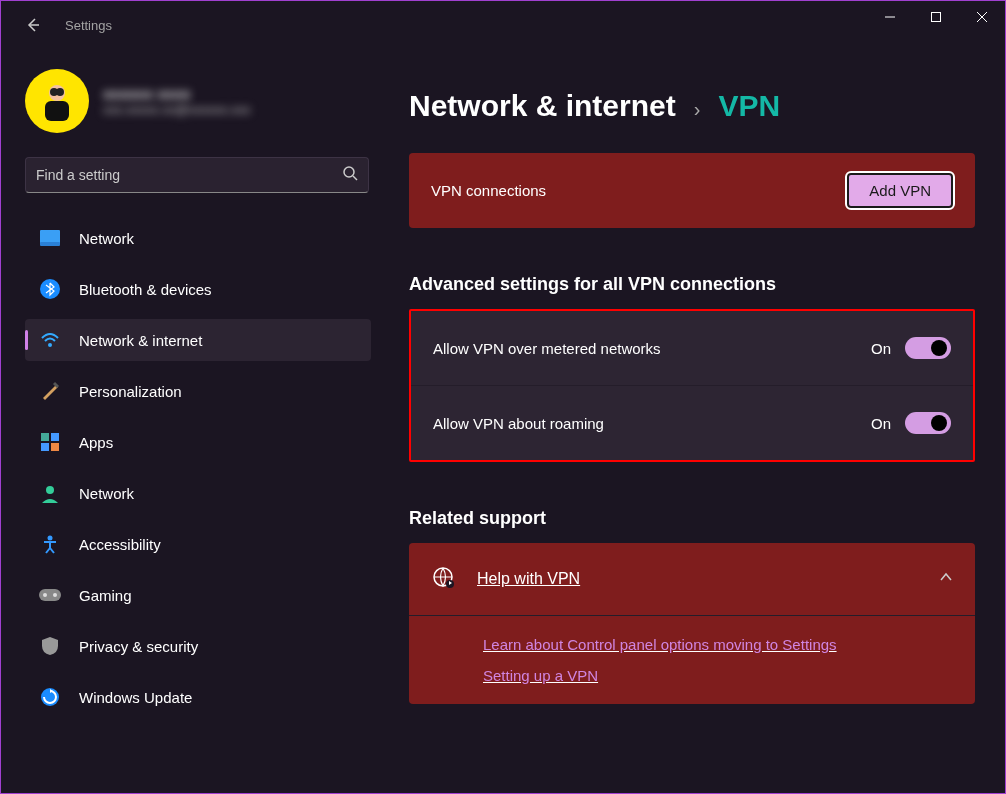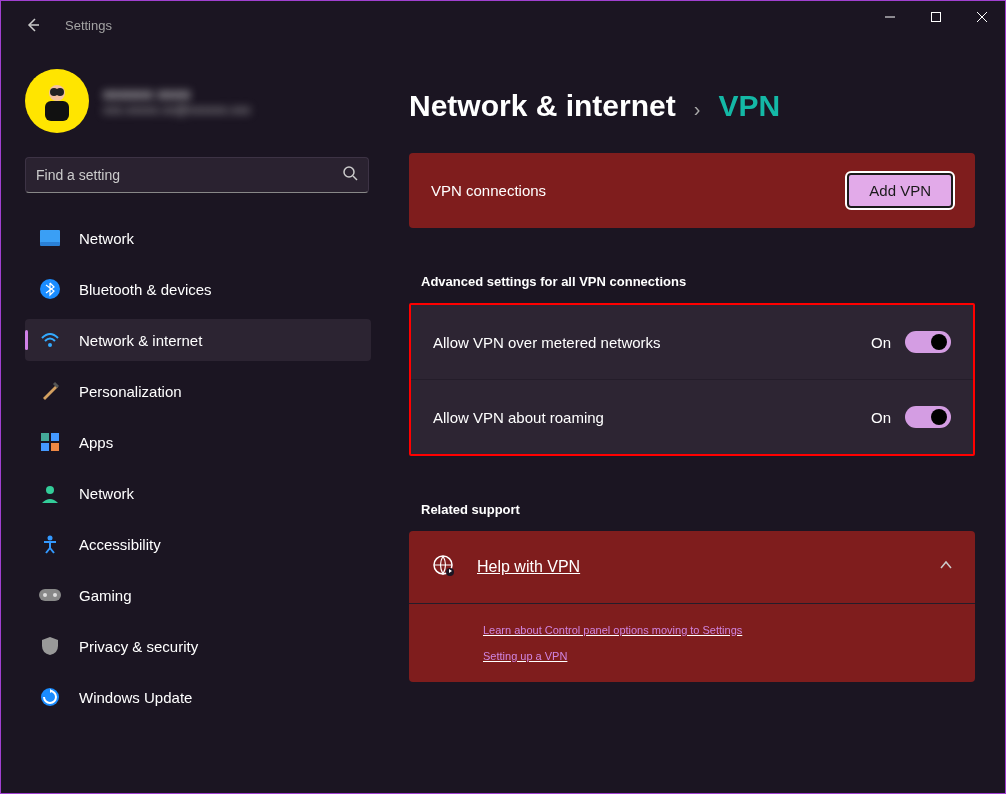--- a/index.html
+++ b/index.html
@@ -107,21 +107,21 @@
   .add-vpn-btn {
     background: #e2aae9;
     color: #1a1a1a;
     border: 2px solid #1a1a1a;
     outline: 2px solid #fff;
     border-radius: 4px;
     padding: 7px 20px;
     font-size: 15px;
     cursor: pointer;
   }
-  .section-heading { font-size: 13px; font-weight: 600; margin-bottom: 14px; margin-left: 12px; }
+  .section-heading { font-size: 18px; font-weight: 600; margin-bottom: 14px; }
   .advanced-box {
     border: 2px solid #ff0000;
     border-radius: 2px;
     margin-bottom: 46px;
   }
   .setting-row {
     display: flex; align-items: center; justify-content: space-between;
     padding: 26px 22px;
     background: #2d2533;
   }
@@ -148,21 +148,21 @@
     padding: 22px 22px;
     cursor: pointer;
   }
   .help-header .spacer { flex: 1; }
   .chevron { color: #ccc; }
   .help-body {
     border-top: 1px solid #241d2a;
     padding: 20px 22px 20px 74px;
     display: flex; flex-direction: column; gap: 14px;
   }
-  .help-link { color: #d085e0; font-size: 11px; cursor: pointer; }
+  .help-link { color: #d085e0; font-size: 15px; cursor: pointer; }
 </style>
 </head>
 <body>
 
 <div class="titlebar">
   <div class="back-btn">
     <svg width="16" height="16" viewBox="0 0 16 16">
         <path d="M10 2 L4 8 L10 14" stroke="#ccc" stroke-width="1.5" fill="none"></path>
         <path d="M4 8 H14" stroke="#ccc" stroke-width="1.5"></path>
       </svg>

